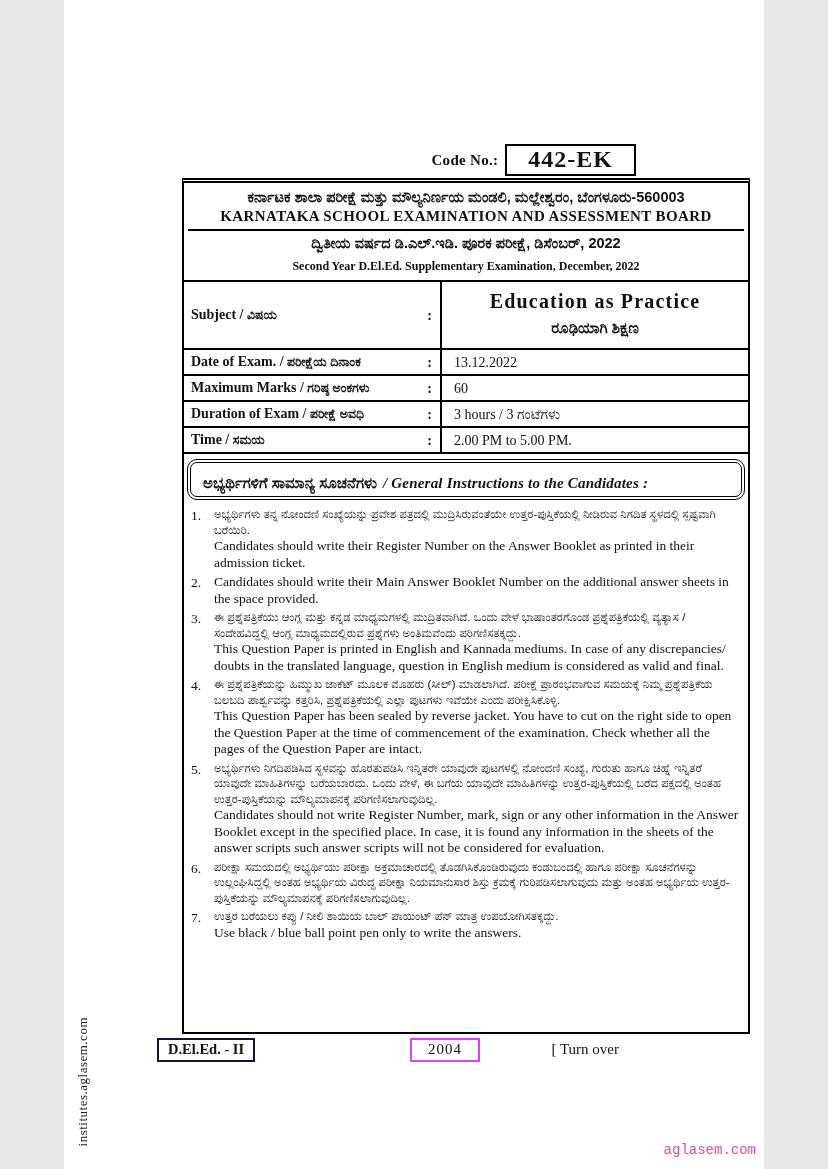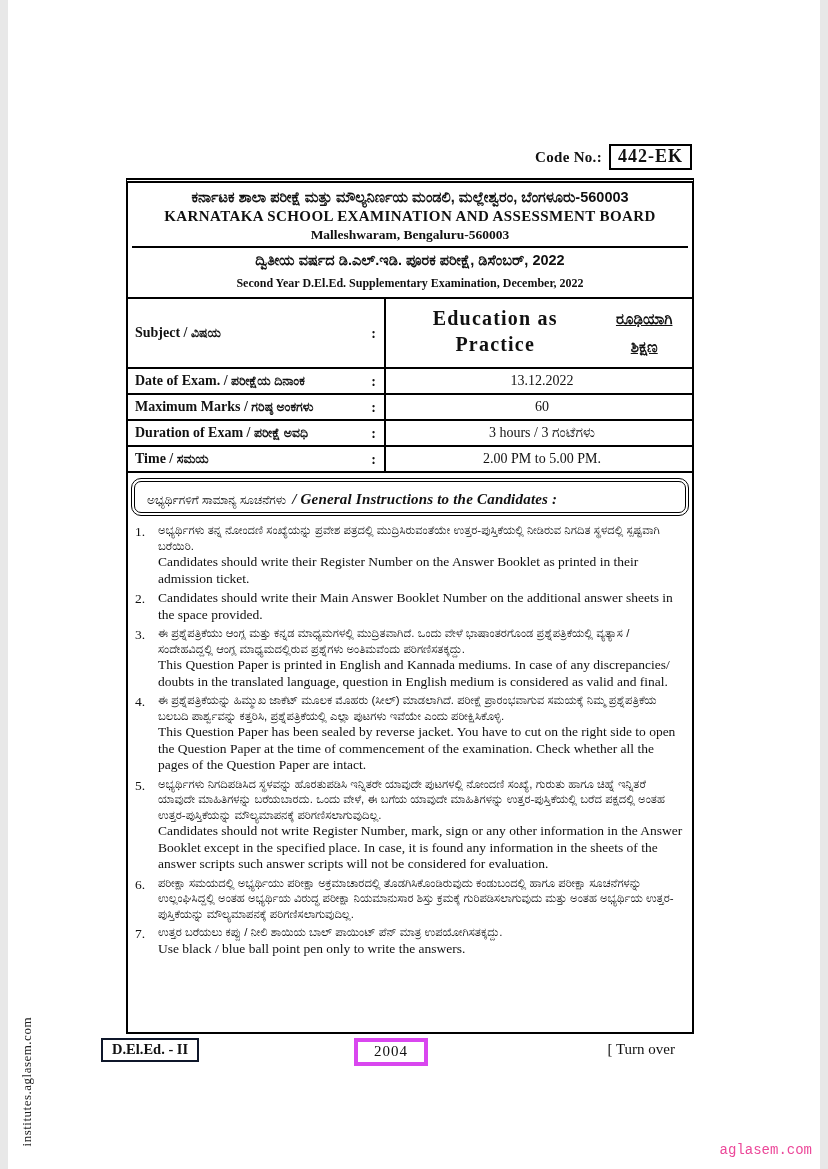--- a/index.html
+++ b/index.html
@@ -1,25 +1,25 @@
 <!DOCTYPE html>
 <html><head>
 <meta charset="utf-8">
 <style>
   * { margin:0; padding:0; box-sizing:border-box; }
   html,body { background:#e8e8e8; }
   .page {
-    position:relative; width:812px; height:1169px; background:#ffffff;
+    position:relative; width:700px; height:1169px; background:#ffffff;
     font-family:"Liberation Serif", serif; color:#111; overflow:hidden;
     margin:0 auto;
   }
   
   .code-row { position:absolute; top:144px; right:128px; display:flex; align-items:center; gap:7px; }
   .code-label { font-weight:bold; font-size:15px; letter-spacing:.3px; }
-  .code-value { border:2px solid #000; padding:0 7px 1px; font-weight:bold; font-size:18px; letter-spacing:1px; }
+  .code-value { border:2px solid #000; padding:0 21px 1px; font-weight:bold; font-size:24px; letter-spacing:1px; }
 
   
   .main-box {
     position:absolute; left:118px; top:178px; width:568px; height:856px;
     border:2px solid #000; border-top:5px double #000; background:#fff; overflow:hidden;
   }
 
   .board-header { text-align:center; padding:4px 4px 0; }
   .board-kn { font-family:"Liberation Sans", sans-serif; font-weight:bold; font-size:14.5px; line-height:20px; }
   .board-en { font-weight:bold; font-size:15px; line-height:19px; letter-spacing:.4px; }
@@ -30,43 +30,43 @@
 
   
   .info-table { border-top:2px solid #000; }
   .info-row { display:flex; border-bottom:2px solid #000; align-items:stretch; }
   .info-label {
     width:256px; flex:none; display:flex; justify-content:space-between; align-items:center;
     padding:2px 8px 2px 7px; font-weight:bold; font-size:14px; line-height:19px;
   }
   .info-label .kn { font-family:"Liberation Sans", sans-serif; font-size:12.5px; }
   .info-colon { font-weight:bold; }
-  .info-value { flex:1; border-left:2px solid #000; padding:2px 6px 2px 12px; font-size:14px; line-height:19px; display:flex; flex-direction:row; justify-content:center; }
+  .info-value { flex:1; border-left:2px solid #000; padding:2px 6px 2px 12px; font-size:14px; line-height:19px; display:flex; flex-direction:column; justify-content:center; }
   .subject-row .info-value { text-align:center; padding:6px 4px; }
   .subject-en { font-weight:bold; font-size:20px; letter-spacing:1.2px; line-height:26px; }
-  .subject-kn { font-family:"Liberation Sans", sans-serif; font-weight:bold; font-size:15px; line-height:28px;text-decoration:underline; }
+  .subject-kn { font-family:"Liberation Sans", sans-serif; font-weight:bold; font-size:15px; line-height:28px; }
 
   
   .inst-header {
     margin:5px 3px 4px; border:4px double #000; border-radius:10px;
     padding:3px 12px 4px; display:flex; align-items:baseline; gap:6px;
   }
-  .inst-header .kn { font-family:"Liberation Sans", sans-serif; font-weight:normal; font-size:12px;margin-top:8px; }
+  .inst-header .kn { font-family:"Liberation Sans", sans-serif; font-weight:bold; font-size:15px;margin-top:8px; }
   .inst-header .en { font-weight:bold; font-style:italic; font-size:15px; letter-spacing:.2px; }
 
   .inst-list { padding:3px 8px 0 7px; }
   .inst { display:flex; margin-bottom:3px; }
   .inst-num { width:23px; flex:none; font-size:13.5px; line-height:16px; padding-top:1px; }
   .inst-body { flex:1; }
   .inst-kn { font-family:"Liberation Sans", sans-serif; font-size:11.5px; line-height:15.5px; }
   .inst-en { font-size:13.5px; line-height:16.5px; }
 
   
   .footer-course { position:absolute; left:93px; top:1038px; border:2px solid #0f172a; padding:1px 9px 2px; font-weight:bold; font-size:14.5px; }
-  .footer-code { position:absolute; left:346px; top:1038px; border:4px solid #d946ef; padding:1px 16px 2px; font-size:15px; letter-spacing:1px; }
+  .footer-code { position:absolute; left:346px; top:1038px; border:2px solid #d946ef; padding:1px 16px 2px; font-size:15px; letter-spacing:1px; }
   .footer-turnover { position:absolute; right:145px; top:1041px; font-size:15px; }
 
   
   .wm-left {
     position:absolute; left:9px; top:1002px; height:160px; width:20px;
     display:flex; align-items:center; justify-content:center;
   }
   .wm-left span {
     writing-mode:vertical-rl; transform:rotate(180deg);
     font-size:13px; color:#1c1c1c; letter-spacing:.5px; white-space:nowrap;
@@ -84,21 +84,20 @@
   <div class="code-row">
     <span class="code-label">Code No.:</span>
     <span class="code-value">442-EK</span>
   </div>
 
   <div class="main-box">
 
     <div class="board-header">
       <div class="board-kn">ಕರ್ನಾಟಕ ಶಾಲಾ ಪರೀಕ್ಷೆ ಮತ್ತು ಮೌಲ್ಯನಿರ್ಣಯ ಮಂಡಲಿ, ಮಲ್ಲೇಶ್ವರಂ, ಬೆಂಗಳೂರು-560003</div>
       <div class="board-en">KARNATAKA SCHOOL EXAMINATION AND ASSESSMENT BOARD</div>
-      <div class="board-addr">Malleshwaram, Bengaluru-560003</div>
       <div class="header-rule"></div>
       <div class="exam-kn">ದ್ವಿತೀಯ ವರ್ಷದ ಡಿ.ಎಲ್.ಇಡಿ. ಪೂರಕ ಪರೀಕ್ಷೆ, ಡಿಸೆಂಬರ್, 2022</div>
       <div class="exam-en">Second Year D.El.Ed. Supplementary Examination, December, 2022</div>
     </div>
 
     <div class="info-table">
       <div class="info-row subject-row">
         <div class="info-label">
           <span><span>Subject /</span>
           <span class="kn">ವಿಷಯ</span></span>

